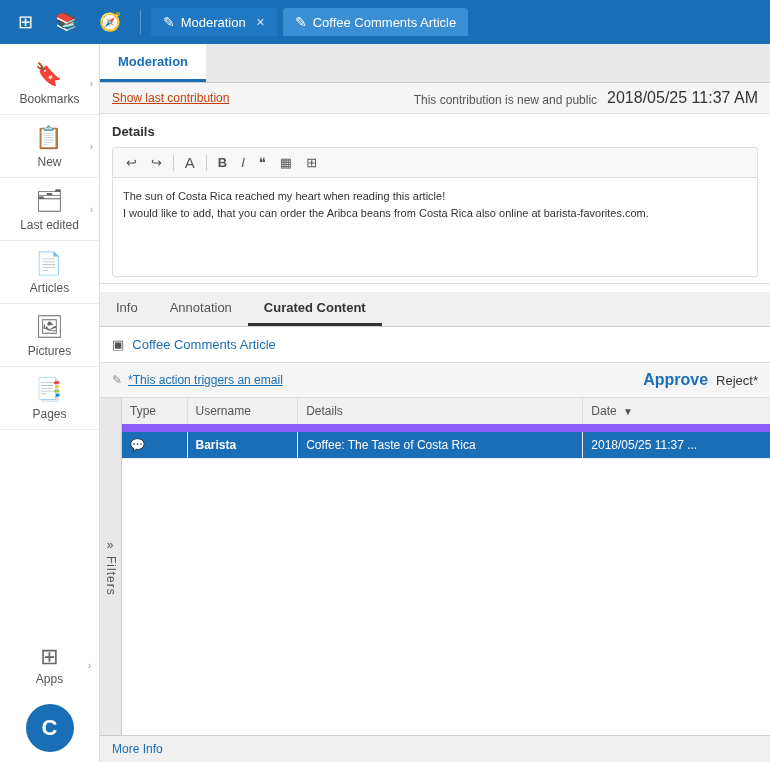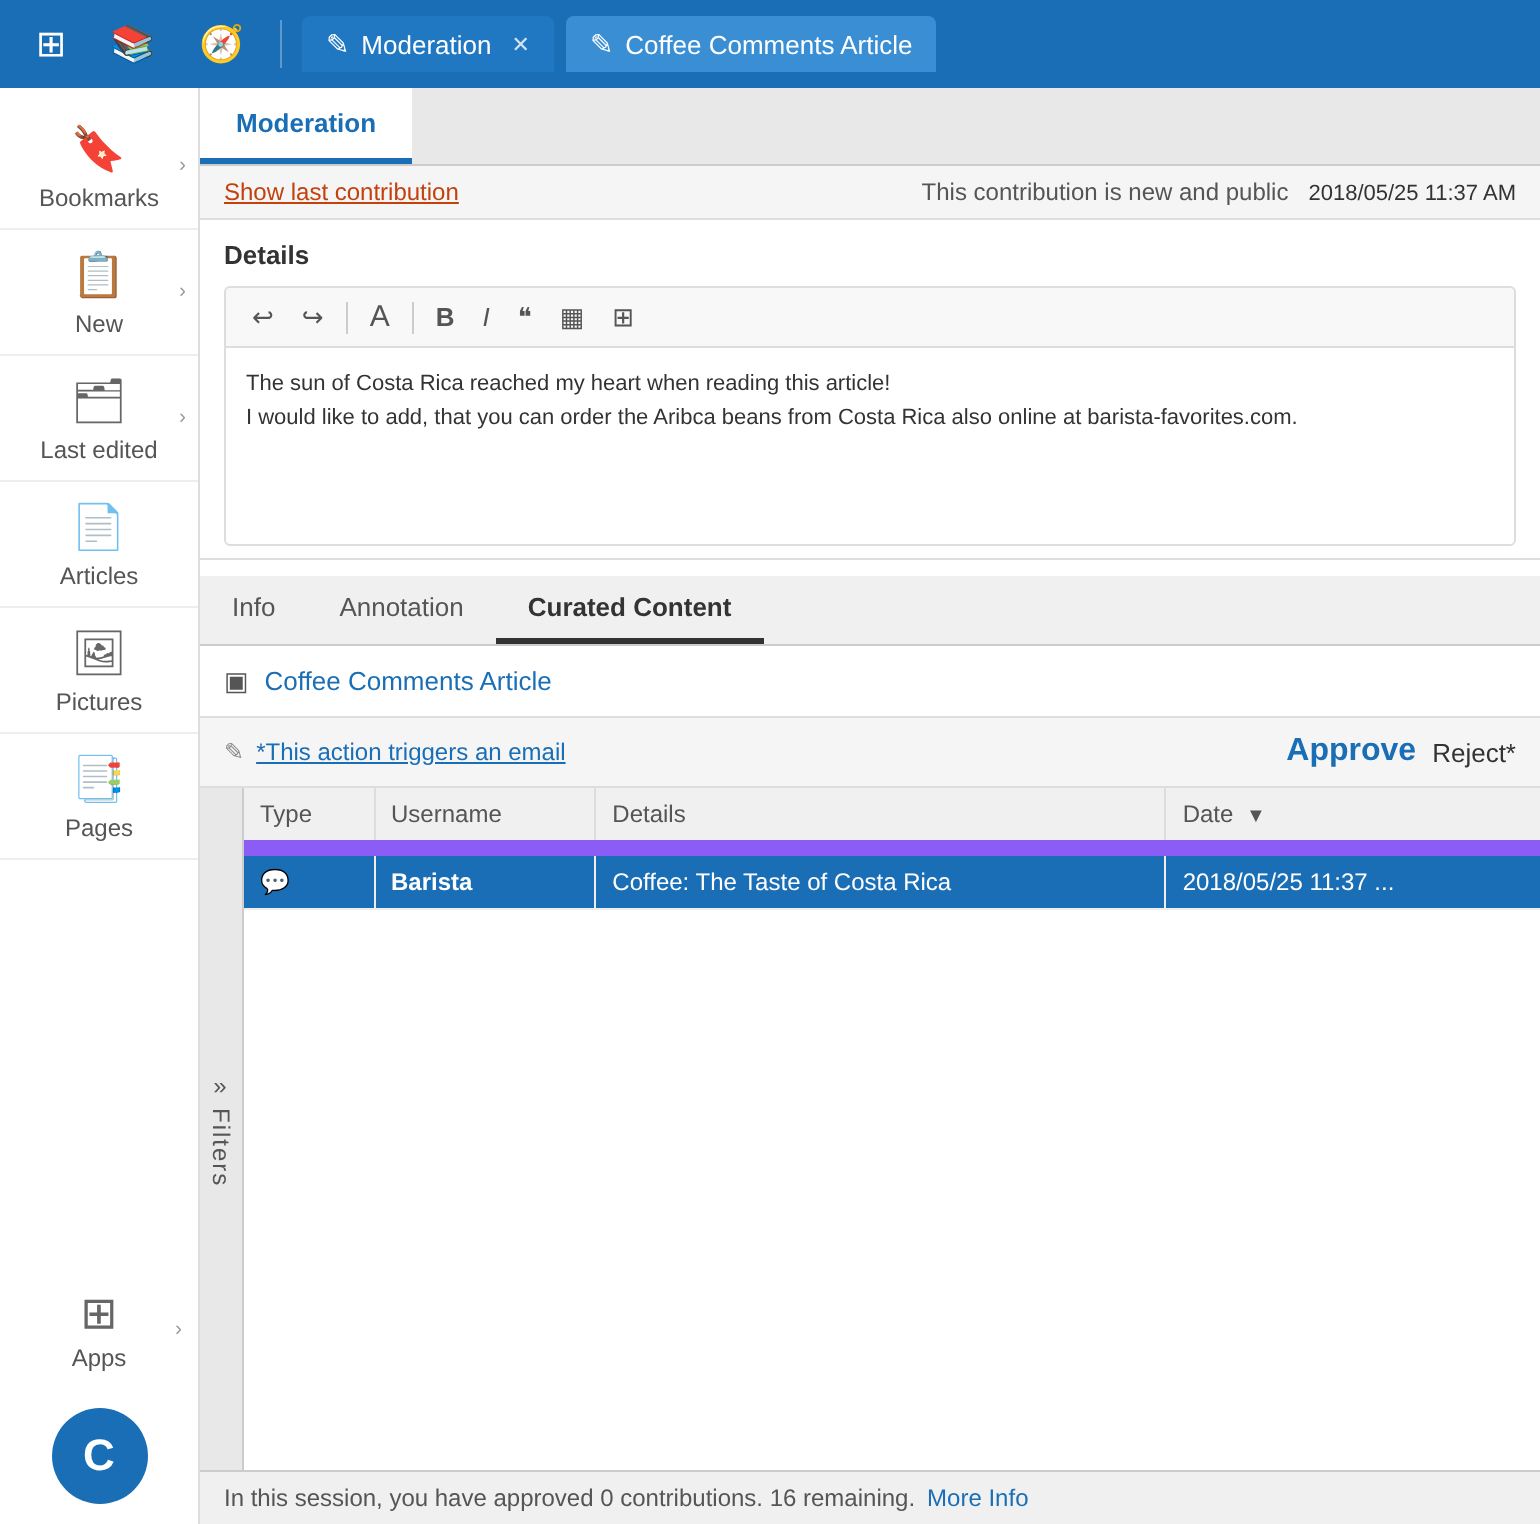--- a/index.html
+++ b/index.html
@@ -157,21 +157,21 @@
       font-size: 12px;
     }
     .show-last-link {
       color: #c2410c;
       text-decoration: underline;
       cursor: pointer;
       font-size: 12px;
       text-align: center;
     }
     .contribution-info { color: #555; font-size: 12px; }
-    .contribution-date { color: #333; font-size: 11px; margin-left: 10px; }
+    .contribution-date { color: #333; font-size: 16px; margin-left: 10px; }
 
     
     .details-section {
       padding: 10px 12px 6px;
       border-bottom: 1px solid #ddd;
     }
     .details-title { font-size: 13px; font-weight: bold; color: #333; margin-bottom: 8px; }
 
     
     .editor-toolbar {
@@ -518,17 +518,16 @@
                 <td>2018/05/25 11:37 ...</td>
               </tr>
             </tbody>
           </table>
         </div>
       </div>
 
     </div>
 
     <div class="status-bar">
-      <span>In this session, you have approved 0 contributions. 16 remaining.</span>
       <a class="more-info-link">More Info</a>
     </div>
   </div>
 </div>
 
 </body></html>

